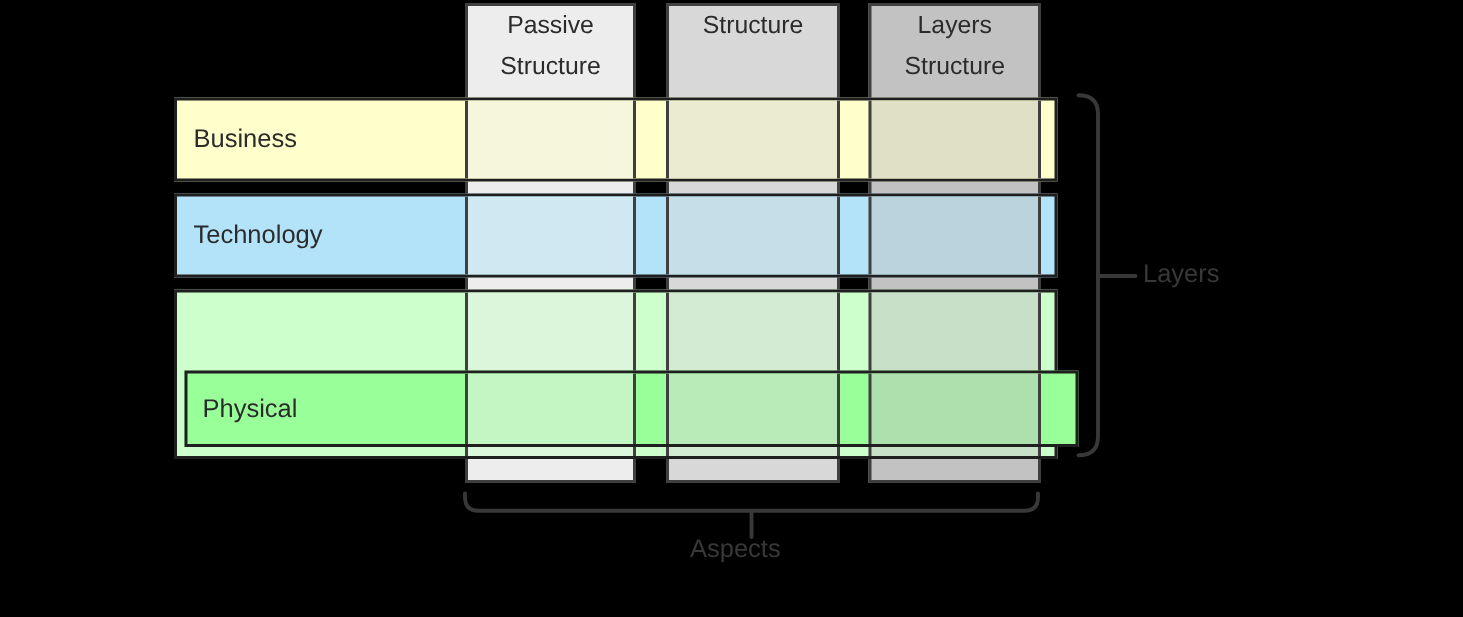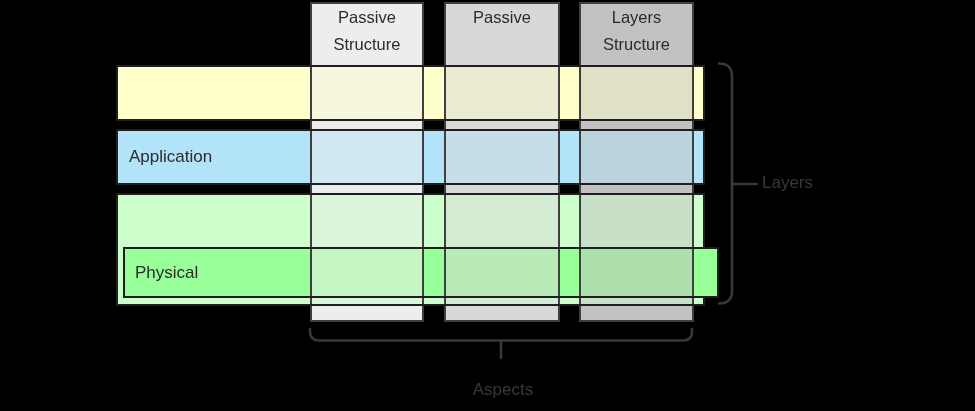--- a/index.html
+++ b/index.html
@@ -50,42 +50,43 @@
   #row-physical .cell.c-behavior{left:319px;}
   #row-physical .cell.c-active  {left:454px;}
   #cell-physical-passive {background:var(--cell-physical-passive);}
   #cell-physical-behavior{background:var(--cell-physical-behavior);}
   #cell-physical-active  {background:var(--cell-physical-active);}
   #physical-label{height:47px;left:10px;}
   
   #bracket-svg{position:absolute;left:0;top:0;z-index:5;pointer-events:none;}
   .annotation{position:absolute;color:var(--annotation-text);font-size:17px;z-index:6;}
   #layers-label{left:762px;top:173px;}
-  #aspects-label{left:460px;top:380px;width:86px;text-align:center;}
+  #aspects-label{left:460px;top:356px;width:86px;text-align:left;}
 </style>
 </head>
 <body style="background: rgb(0, 0, 0);">
 
 <div class="col-band" id="col-passive">
   <div class="col-header">Passive Structure</div>
 </div>
 <div class="col-band" id="col-behavior">
-  <div class="col-header">Passive</div>
+  <div class="col-header">Structure</div>
 </div>
 <div class="col-band" id="col-active">
   <div class="col-header">Layers Structure</div>
 </div>
 
 <div class="row-band" id="row-business">
+  <div class="row-label">Business</div>
   <div class="cell c-passive" id="cell-business-passive"></div>
   <div class="cell c-behavior" id="cell-business-behavior"></div>
   <div class="cell c-active" id="cell-business-active"></div>
 </div>
 <div class="row-band" id="row-application">
-  <div class="row-label">Application</div>
+  <div class="row-label">Technology</div>
   <div class="cell c-passive" id="cell-application-passive"></div>
   <div class="cell c-behavior" id="cell-application-behavior"></div>
   <div class="cell c-active" id="cell-application-active"></div>
 </div>
 <div class="row-band" id="row-technology">
   <div class="cell c-passive" id="cell-technology-passive"></div>
   <div class="cell c-behavior" id="cell-technology-behavior"></div>
   <div class="cell c-active" id="cell-technology-active"></div>
 </div>
 

